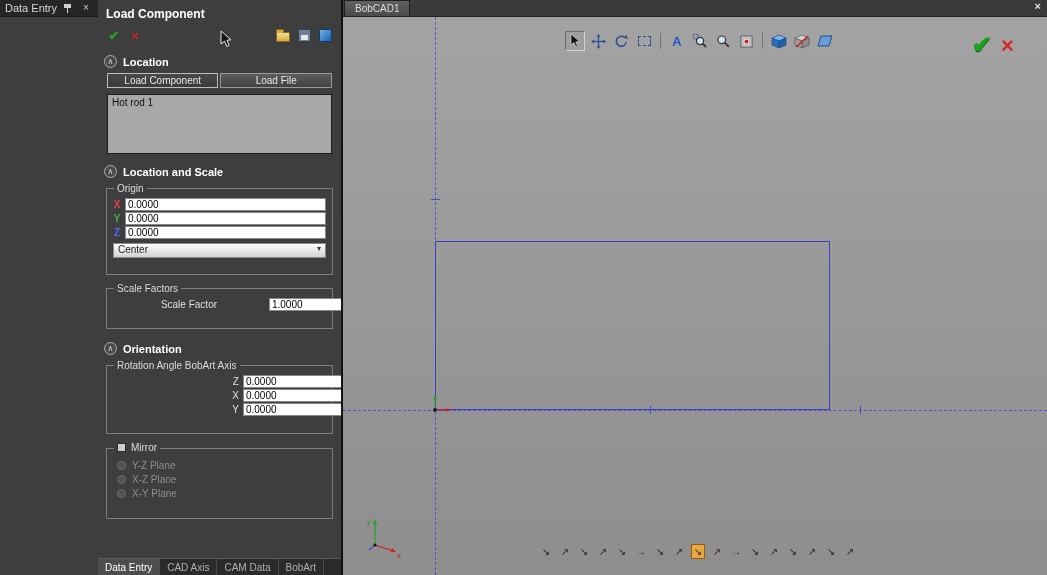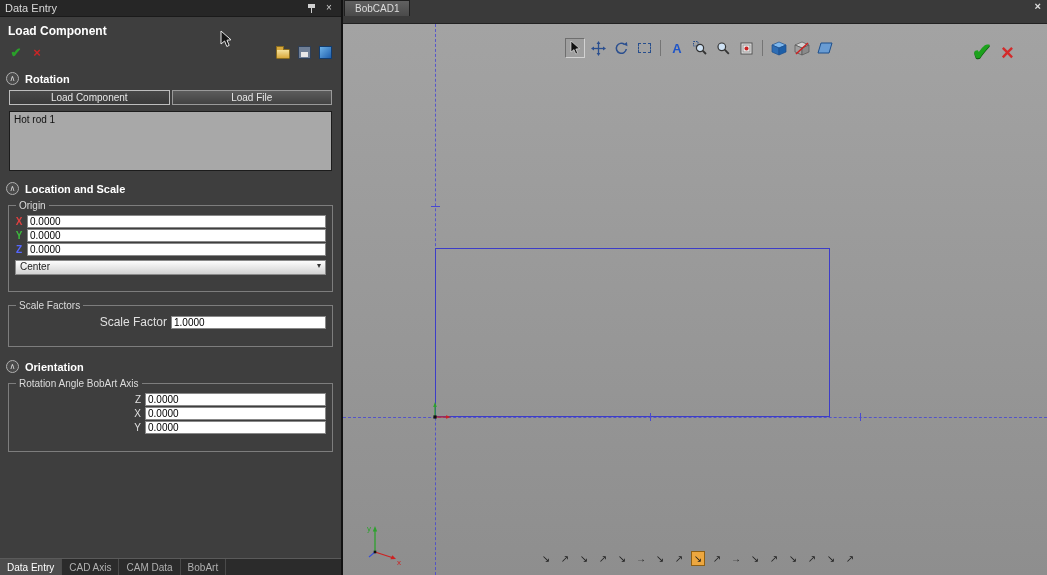--- a/index.html
+++ b/index.html
@@ -1,21 +1,21 @@
 <!DOCTYPE html>
 <html><head>
 <meta charset="utf-8">
 <style>
   *{margin:0;padding:0;box-sizing:border-box}
   html,body{width:1047px;height:575px;overflow:hidden}
   body{font-family:"Liberation Sans",sans-serif;background:#000;position:relative}
   .app{display:flex;width:1047px;height:575px}
 
   
-  .panel{width:343px;background:#3e3e3e;display:flex;flex-direction:column;border-right:2px solid #121212;position:relative}
+  .panel{width:343px;background:#3e3e3e;display:flex;border-right:2px solid #121212;position:relative}
   .panel-titlebar{height:17px;background:#262626;color:#d8d8d8;font-size:11px;display:flex;align-items:center;padding:0 5px;gap:4px;border-bottom:1px solid #1a1a1a}
   .panel-titlebar .t{flex:1}
   .tb-btn{width:14px;height:13px;display:flex;align-items:center;justify-content:center;color:#cfcfcf;font-size:10px;line-height:1}
   .panel-body{flex:1;overflow:hidden;display:flex;flex-direction:column}
   .dlg-title{color:#fff;font-size:12px;font-weight:bold;padding:7px 8px 3px}
   .dlg-toolbar{display:flex;align-items:center;padding:2px 7px 4px;gap:3px}
   .ico-btn{width:18px;height:18px;display:flex;align-items:center;justify-content:center;font-size:13px;border:1px solid transparent}
   .glyph-check{color:#2aa02a;font-weight:bold;font-size:13px}
   .glyph-x{color:#cc2626;font-weight:bold;font-size:13px}
   .spacer{flex:1}
@@ -37,41 +37,41 @@
 
   fieldset.group{border:1px solid #7d7d7d;margin:2px 8px 6px;padding:3px 4px 16px;min-inline-size:0}
   fieldset.group legend{font-size:10px;color:#dcdcdc;padding:0 3px;margin-left:3px}
   .frow{display:flex;align-items:center;margin:1px 2px;gap:4px}
   .axl{width:8px;font-size:10px;font-weight:bold;text-align:center}
   input.f{flex:1;height:13px;font-size:10px;padding:0 2px;border:1px solid #888;background:#fff;color:#000;font-family:"Liberation Sans",sans-serif}
   .select{margin:4px 2px 0;height:15px;background:linear-gradient(#fdfdfd,#d2d2d2);border:1px solid #8a8a8a;display:flex;align-items:flex-start;font-size:10px;color:#222;padding:0 4px;cursor:default}
   .select .sv{flex:1}
   .select .chv{font-size:8px;color:#333}
   .srow{display:flex;align-items:center;gap:4px;margin:1px 2px}
-  .slbl{width:152px;text-align:right;font-size:12px;color:#e0e0e0;flex:0 0 auto}
+  .slbl{width:152px;text-align:center;font-size:10px;color:#e0e0e0;flex:0 0 auto}
   .rrow .rlbl{width:126px;text-align:right;font-size:10px;color:#e0e0e0;flex:0 0 auto}
   .mir-legend{display:inline-flex;align-items:center;gap:5px}
   .chkbox{width:9px;height:9px;background:#cdcdcd;border:1px solid #2e2e2e;display:inline-block}
   .rad-row{display:flex;align-items:center;gap:6px;margin:3px 6px;color:#8f8f8f;font-size:10px}
   .radio{width:9px;height:9px;border-radius:50%;border:1px solid #6a6a6a;background:#525252;flex:0 0 auto}
 
   .okrow{display:flex;padding:8px 0 0}
   .okbtn{width:46px;height:16px;font-size:10px;color:#101010;background:linear-gradient(#dedede,#b0b0b0);border:1px solid #6f6f6f;font-family:"Liberation Sans",sans-serif}
   .okbtn.ok{margin-left:64px}
   .okbtn.cancel{margin-left:121px}
 
   .ptabs{height:17px;background:#2b2b2b;display:flex;align-items:stretch;border-top:1px solid #5a5a5a;margin-top:auto}
   .ptab{padding:0 7px;font-size:10px;display:flex;align-items:center;color:#b0b0b0;border-right:1px solid #4a4a4a;cursor:default}
   .ptab.active{background:#4d4d4d;color:#fff}
 
   .mouse-cursor{position:absolute;left:220px;top:30px;z-index:60;pointer-events:none}
 
   
   .doc{flex:1;display:flex;flex-direction:column;min-width:0}
-  .doc-titlebar{height:24px;background:#3a3a3a;display:flex;position:relative;border-bottom:1px solid #222}
+  .doc-titlebar{height:17px;background:#3a3a3a;display:flex;align-items:flex-end;position:relative;border-bottom:1px solid #222}
   .doc-tab{height:16px;padding:0 10px;background:linear-gradient(#616161,#4a4a4a);color:#ddd;font-size:10px;display:flex;align-items:center;border:1px solid #1f1f1f;border-bottom:none;margin-left:1px}
   .doc-close{position:absolute;right:6px;top:1px;color:#e0e0e0;font-size:11px;font-weight:bold;line-height:1}
 
   .viewport{flex:1;position:relative;background:linear-gradient(#a3a3a3,#8e8e8e);overflow:hidden}
   .vline{position:absolute;top:0;bottom:0;left:92px;width:0;border-left:1px dashed #4a4ad0;opacity:.85}
   .hline{position:absolute;left:0;right:0;top:393px;height:0;border-top:1px dashed #4a4ad0;opacity:.85}
   .sketch-rect{position:absolute;left:92px;top:224px;width:395px;height:169px;border:1px solid #3d3dc8}
   .tick{position:absolute;background:#4a4ad0}
   .tick.t1{left:88px;top:182px;width:9px;height:1px}
   .tick.t2{left:307px;top:389px;width:1px;height:8px}
@@ -123,21 +123,21 @@
         <span class="ico-btn">
             <span class="disk-icon"></span>
           </span>
         <span class="ico-btn">
             <span class="blue-icon"></span>
           </span>
       </div>
 
       <div class="sec">
         <span class="chev">∧</span>
-        <span>Rotation</span>
+        <span>Location</span>
       </div>
       <div class="two-btns">
         <div class="pbtn active">Load Component</div>
         <div class="pbtn">Load File</div>
       </div>
       <div class="listbox">
         <div class="list-item">Hot rod 1</div>
       </div>
 
       <div class="sec">
@@ -187,20 +187,40 @@
         <div class="frow rrow">
           <span class="rlbl">X</span>
           <input class="f" value="0.0000" style="">
         </div>
         <div class="frow rrow">
           <span class="rlbl">Y</span>
           <input class="f" value="0.0000" style="">
         </div>
       </fieldset>
 
+      <fieldset class="group">
+        <legend>
+          <span class="mir-legend">
+            <span class="chkbox"></span>
+            <span>Mirror</span>
+          </span>
+        </legend>
+        <div class="rad-row">
+          <span class="radio"></span>
+          <span>Y-Z Plane</span>
+        </div>
+        <div class="rad-row">
+          <span class="radio"></span>
+          <span>X-Z Plane</span>
+        </div>
+        <div class="rad-row">
+          <span class="radio"></span>
+          <span>X-Y Plane</span>
+        </div>
+      </fieldset>
 
 
       <div class="ptabs">
         <div class="ptab active">Data Entry</div>
         <div class="ptab">CAD Axis</div>
         <div class="ptab">CAM Data</div>
         <div class="ptab">BobArt</div>
       </div>
     </div>
 

